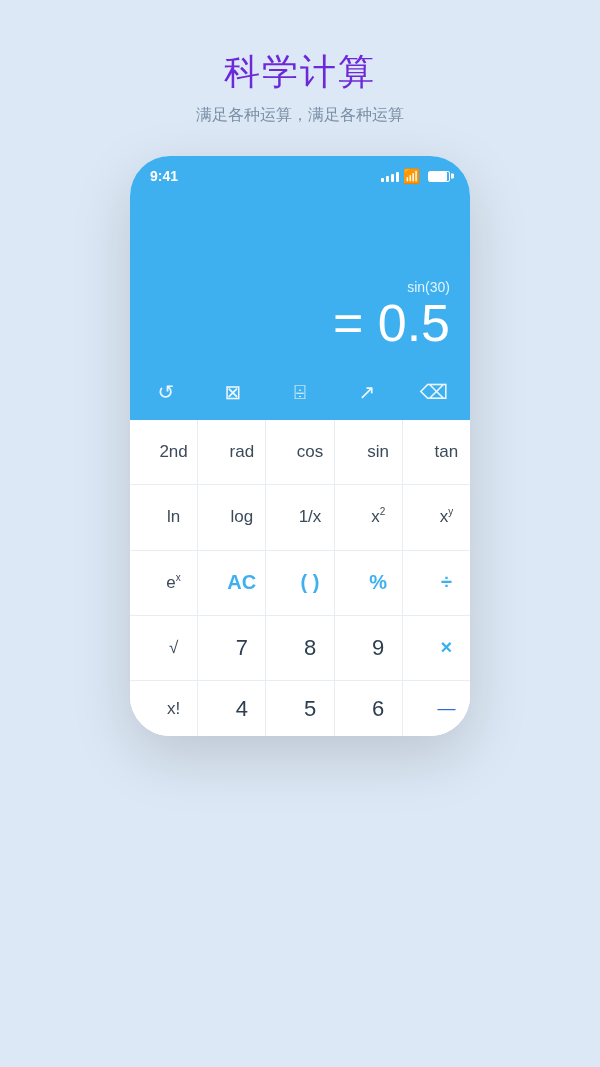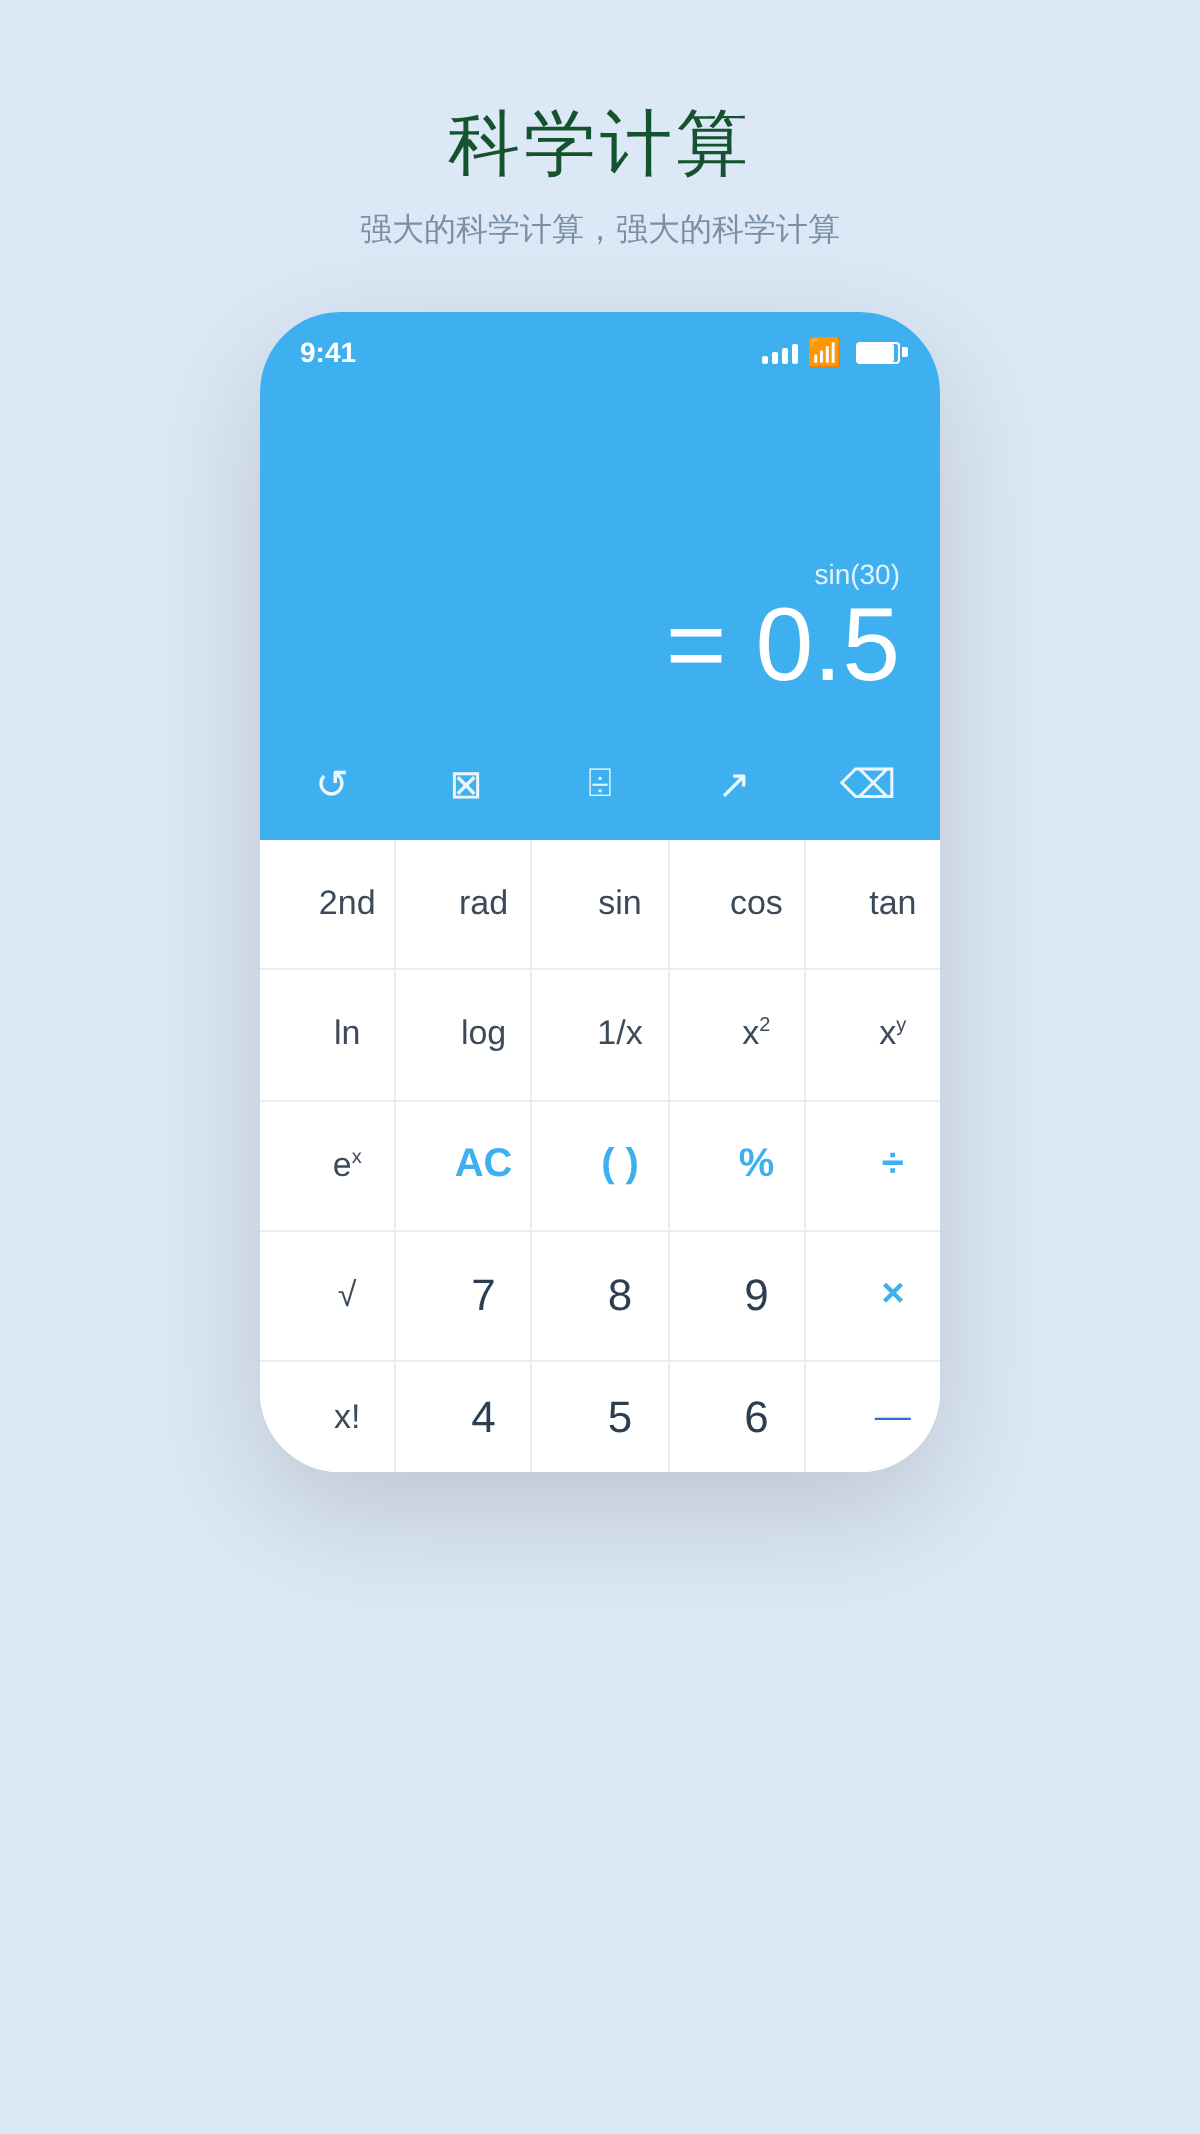--- a/index.html
+++ b/index.html
@@ -14,21 +14,21 @@
       overflow: hidden;
     }
 
     .page-header {
       margin-top: 48px;
       text-align: center;
     }
     .page-title {
       font-size: 36px;
       font-weight: 500;
-      color: #14532d;
+      color: #6d28d9;
       letter-spacing: 2px;
     }
     .page-subtitle {
       font-size: 16px;
       color: #7a8fa6;
       margin-top: 8px;
     }
 
     .phone-frame {
       margin-top: 30px;
@@ -215,21 +215,21 @@
     .wifi-icon {
       display: inline-block;
       font-size: 14px;
     }
   </style>
 </head>
 <body>
 
 <div class="page-header">
   <div class="page-title">科学计算</div>
-  <div class="page-subtitle">强大的科学计算，强大的科学计算</div>
+  <div class="page-subtitle">满足各种运算，满足各种运算</div>
 </div>
 
 <div class="phone-frame">
 
   <div class="display-area">
 
     <div class="status-bar">
       <span>9:41</span>
       <div class="status-icons">
         <div class="signal-bars">
@@ -272,24 +272,24 @@
   <div class="keyboard-area">
 
     <div class="key-row">
       <div class="key">
           <span>2nd</span>
         </div>
       <div class="key">
           <span>rad</span>
         </div>
       <div class="key">
+          <span>cos</span>
+        </div>
+      <div class="key">
           <span>sin</span>
-        </div>
-      <div class="key">
-          <span>cos</span>
         </div>
       <div class="key">
           <span>tan</span>
         </div>
     </div>
 
     <div class="key-row">
       <div class="key">
           <span>ln</span>
         </div>

